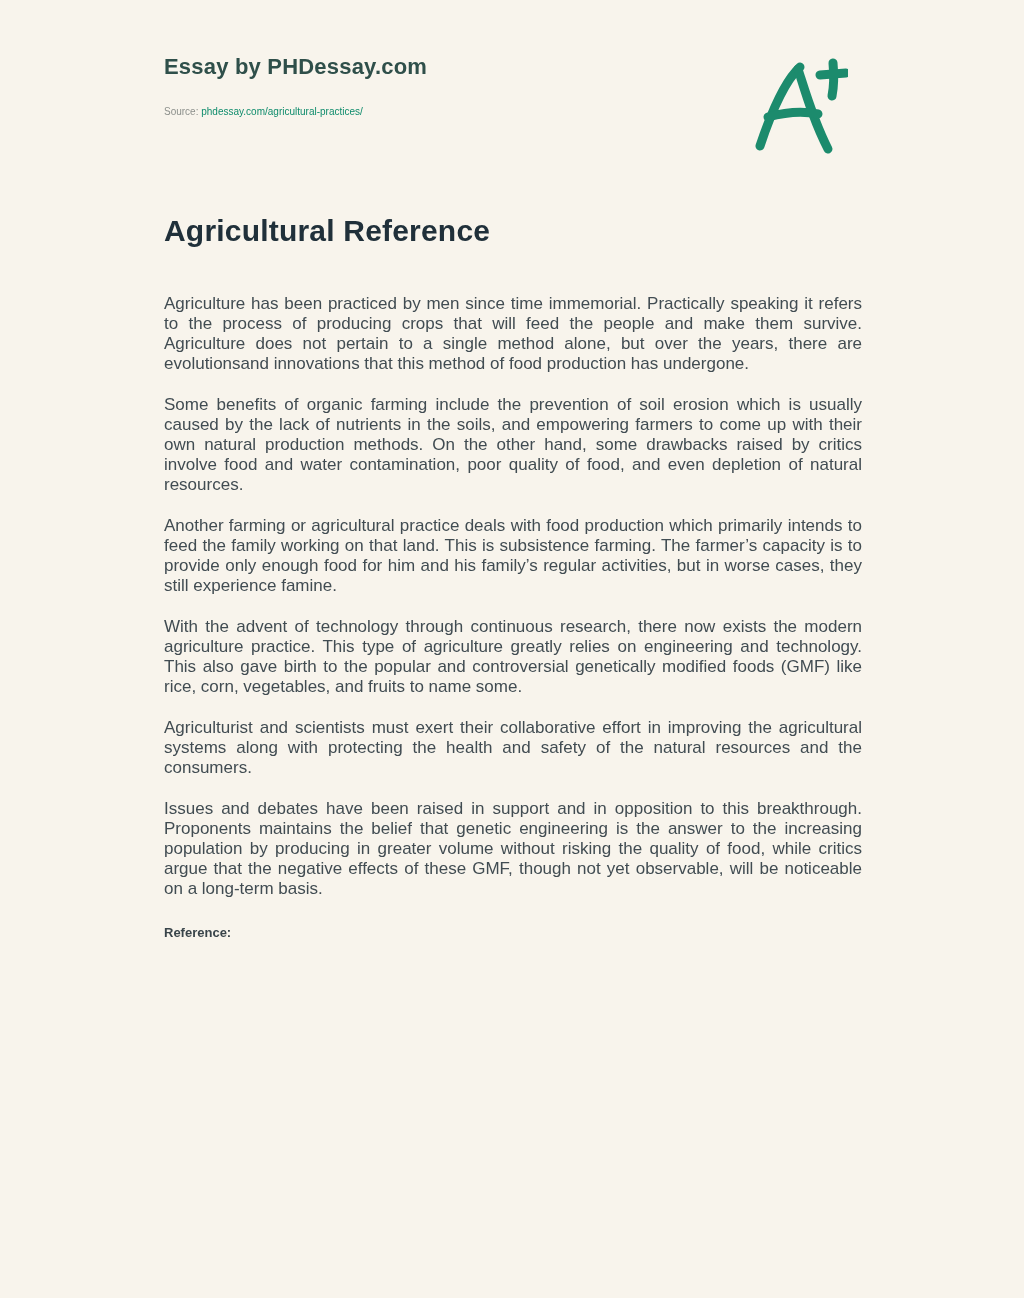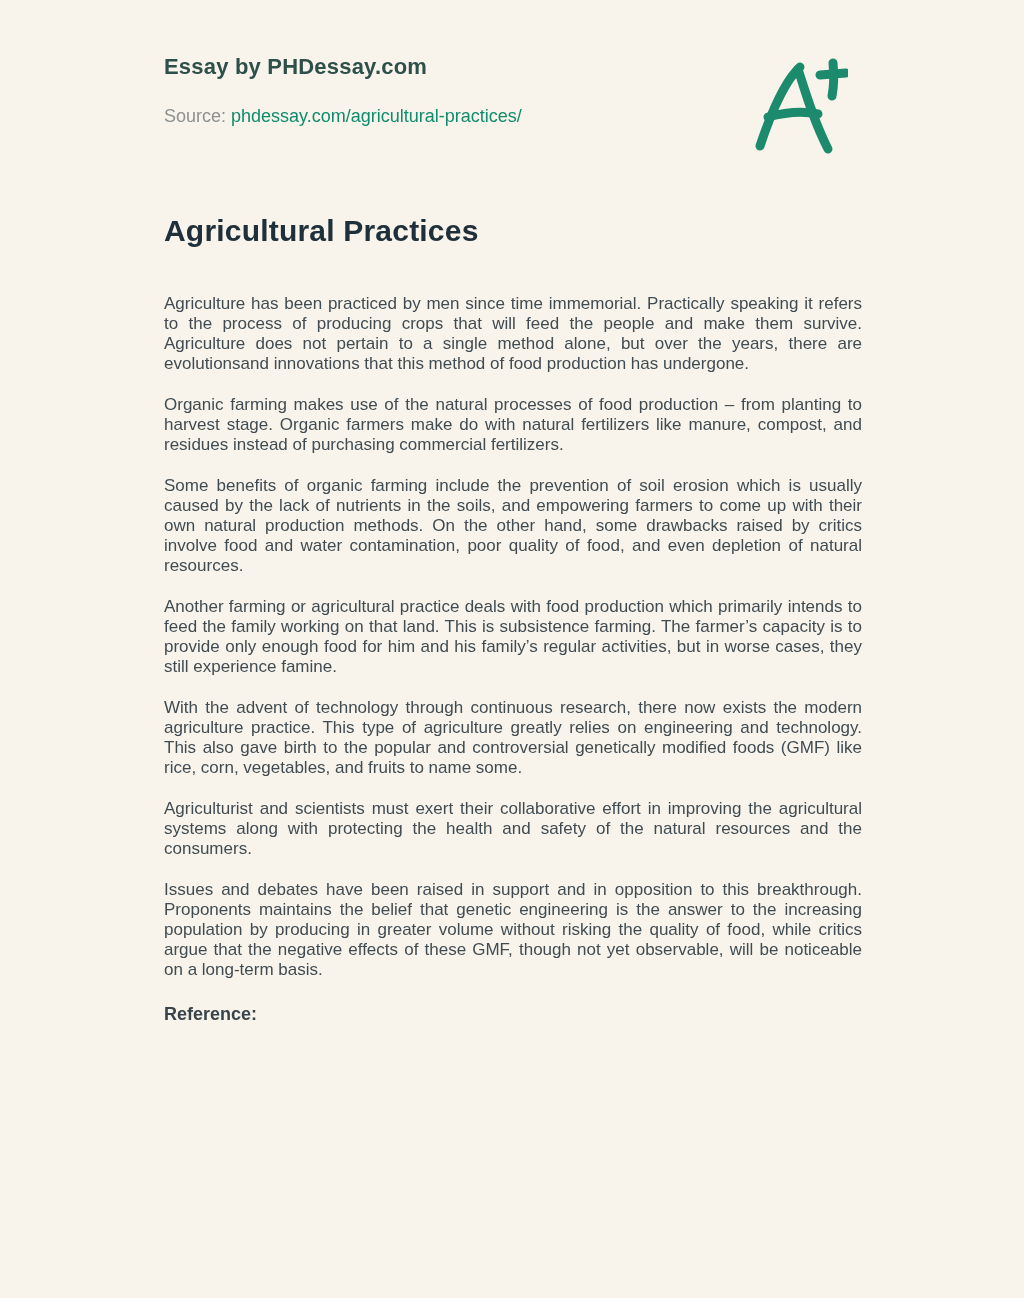--- a/index.html
+++ b/index.html
@@ -28,21 +28,21 @@
 
   .site-title {
     font-size: 22px;
     font-weight: bold;
     color: #2f4f4a;
     letter-spacing: 0.2px;
   }
 
   .source-line {
     margin-top: 26px;
-    font-size: 18px;
+    font-size: 10px;
     color: #8d908c;
   }
 
   .source-link {
     color: #0f8c6c;
     text-decoration: none;
     cursor: pointer;
   }
 
   .logo-wrap {
@@ -68,21 +68,21 @@
 
   .essay-body p {
     font-size: 17px;
     line-height: 20px;
     color: #414c52;
     text-align: justify;
     margin-bottom: 21px;
   }
 
   .reference-label {
-    font-size: 18px;
+    font-size: 13px;
     line-height: 26px;
     font-weight: bold;
     color: #39444a;
     margin-top: 2px;
   }
 </style>
 </head>
 <body>
 
 <div class="page">
@@ -101,25 +101,24 @@
           <path d="M12 90 C 26 48, 40 22, 52 11"></path>
           <path d="M50 13 C 58 38, 66 66, 80 93"></path>
           <path d="M20 61 C 38 56, 56 55, 70 58"></path>
           <path d="M85 7 C 86 18, 86 30, 84 40"></path>
           <path d="M72 19 L 98 17"></path>
         </g>
       </svg>
     </div>
   </div>
 
-  <h1 class="doc-title">Agricultural Practices</h1>
+  <h1 class="doc-title">Agricultural Reference</h1>
 
   <div class="essay-body">
     <p>Agriculture has been practiced by men since time immemorial.  Practically speaking it refers to the process of producing crops that will feed the people and make them survive. Agriculture does not pertain to a single method alone, but over the years, there are evolutionsand innovations that this method of food production has undergone.</p>
-    <p>Organic farming makes use of the natural processes of food production – from planting to harvest stage. Organic farmers make do with natural fertilizers like manure, compost, and residues instead of purchasing commercial fertilizers.</p>
     <p>Some benefits of organic farming include the prevention of soil erosion which is usually caused by the lack of nutrients in the soils, and empowering farmers to come up with their own natural production methods. On the other hand, some drawbacks raised by critics involve food and water contamination, poor quality of food, and even depletion of natural resources.</p>
     <p>Another farming or agricultural practice deals with food production which primarily intends to feed the family working on that land. This is subsistence farming. The farmer’s capacity is to provide only enough food for him and his family’s regular activities, but in worse cases, they still experience famine.</p>
     <p>With the advent of technology through continuous research, there now exists the modern agriculture practice. This type of agriculture greatly relies on engineering and technology. This also gave birth to the popular and controversial genetically modified foods (GMF) like rice, corn, vegetables, and fruits to name some.</p>
     <p>Agriculturist and scientists must exert their collaborative effort in improving the agricultural systems along with protecting the health and safety of the natural resources and the consumers.</p>
     <p>Issues and debates have been raised in support and in opposition to this breakthrough. Proponents maintains the belief that genetic engineering is the answer to the increasing population by producing in greater volume without risking the quality of food, while critics argue that the negative effects of these GMF, though not yet observable, will be noticeable on a long-term basis.</p>
     <div class="reference-label">Reference:</div>
   </div>
 
 </div>
 

